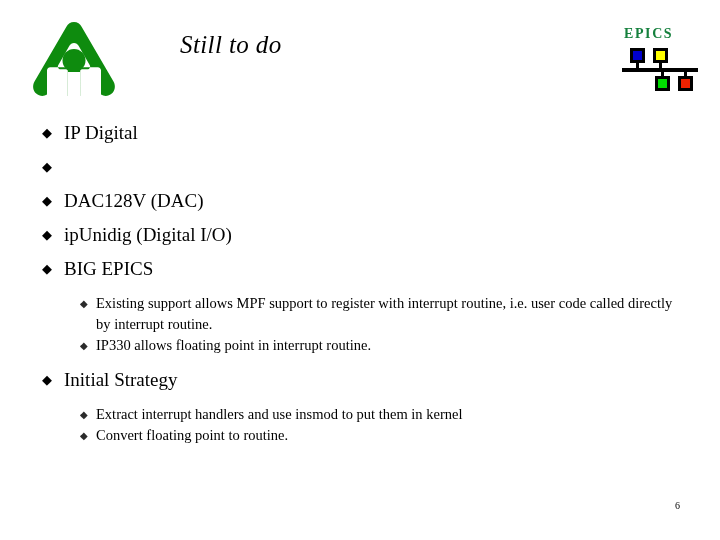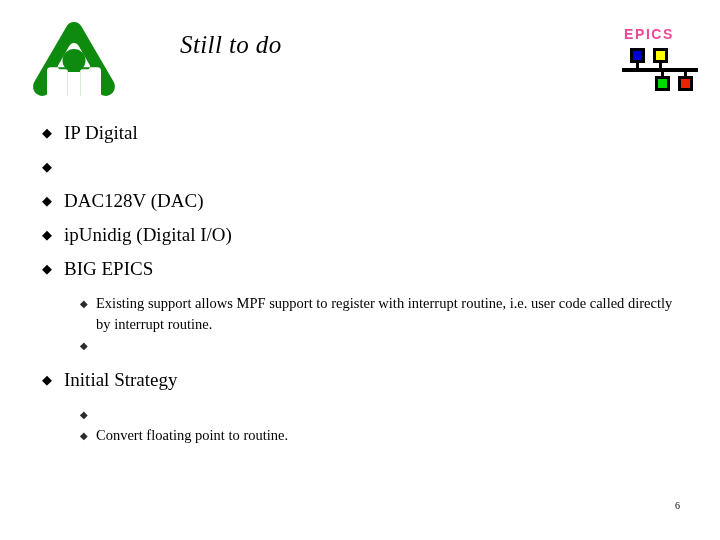--- a/index.html
+++ b/index.html
@@ -48,26 +48,26 @@
     position: absolute;
     left: 620px;
     top: 26px;
     width: 84px;
     height: 66px;
   }
   #epics-wordmark {
     position: absolute;
     left: 4px;
     top: 0px;
-    font-family: Liberation Sans, sans-serif;
+    font-family: Liberation Serif, serif;
     font-weight: bold;
     font-size: 14px;
     line-height: 16px;
     letter-spacing: 1.6px;
-    color: #ec4899;
+    color: #15803d;
     white-space: nowrap;
   }
   #epics-net {
     position: absolute;
     left: 0px;
     top: 22px;
     width: 84px;
     height: 44px;
   }
   .node {
@@ -241,29 +241,31 @@
       <span>BIG EPICS</span>
     </div>
 
     <div class="lvl2">
       <span class="bullet">◆</span>
       <span>Existing support allows MPF support to register with interrupt routine, i.e. user code called directly by interrupt routine.</span>
     </div>
 
     <div class="lvl2 group-gap-bot">
       <span class="bullet">◆</span>
+      <span>IP330 allows floating point in interrupt routine.</span>
     </div>
 
     <div class="lvl1 group-gap-bot">
       <span class="bullet">◆</span>
       <span>Initial Strategy</span>
     </div>
 
     <div class="lvl2">
       <span class="bullet">◆</span>
+      <span>Extract interrupt handlers and use insmod to put them in kernel</span>
     </div>
 
     <div class="lvl2">
       <span class="bullet">◆</span>
       <span>Convert floating point to routine.</span>
     </div>
 
   </div>
 
   <div id="page-number">6</div>

